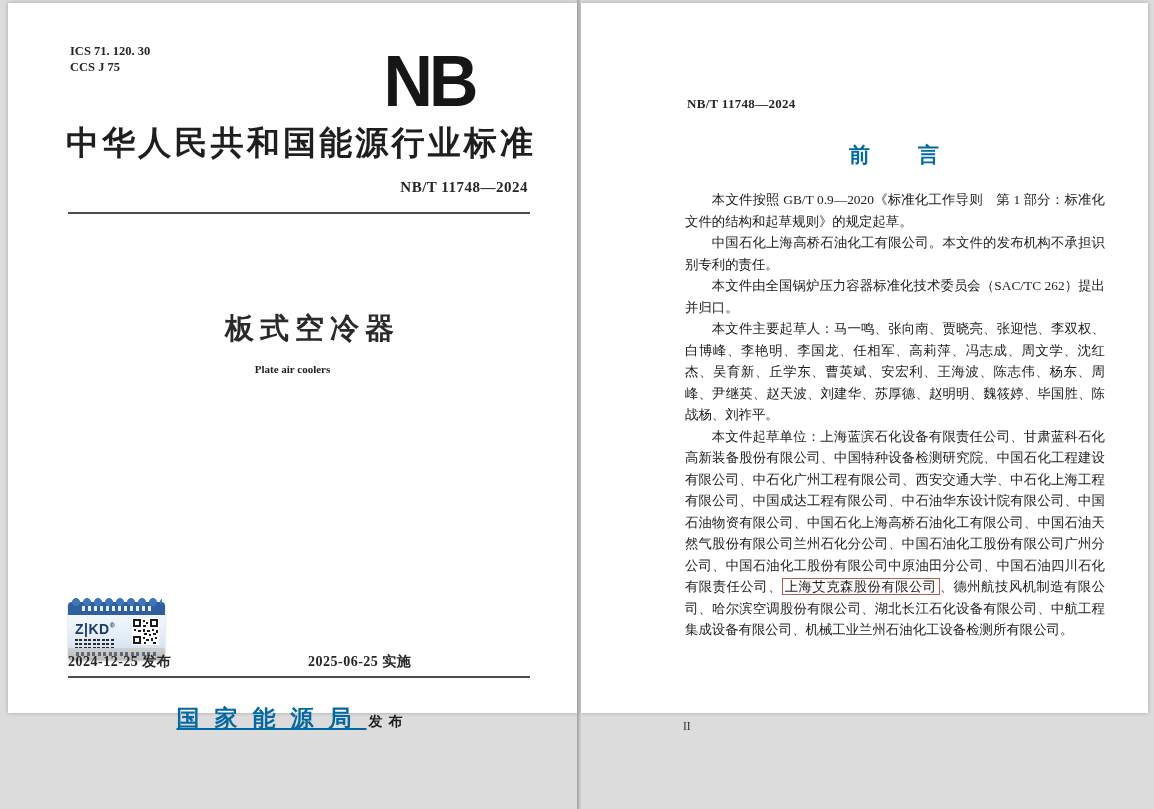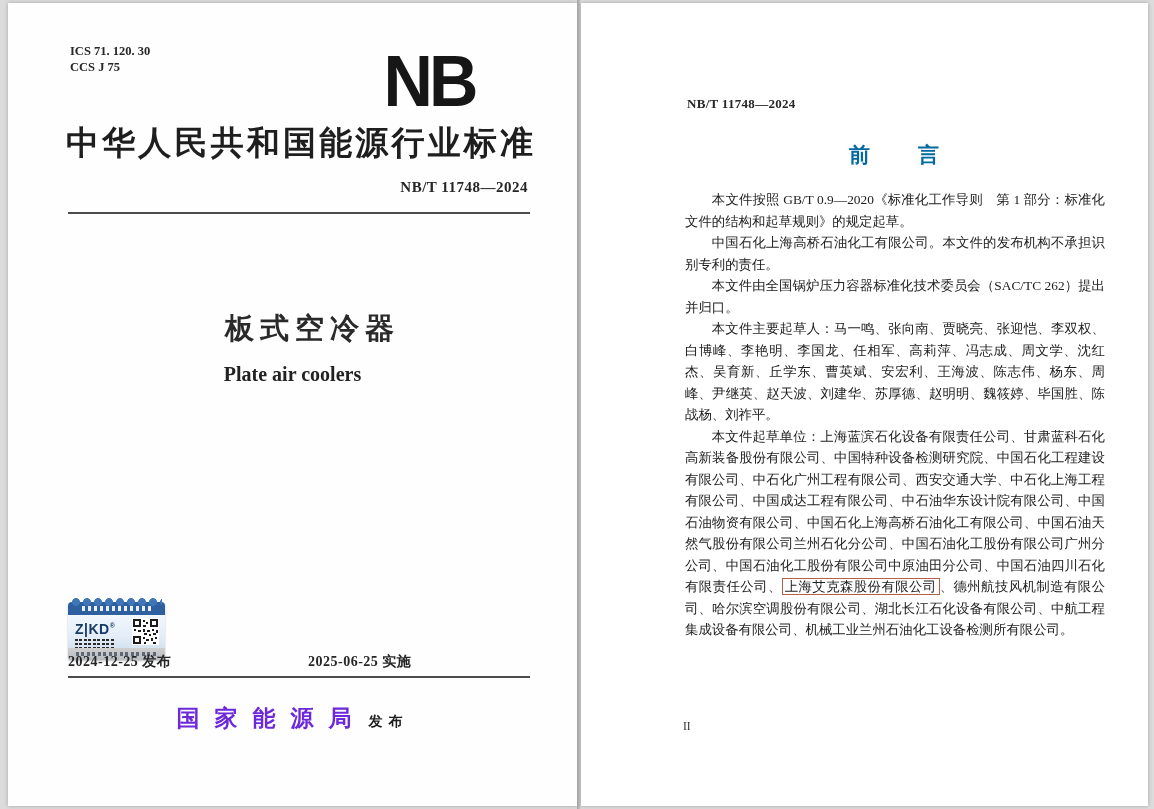--- a/index.html
+++ b/index.html
@@ -6,21 +6,21 @@
   html,body { width:1154px; height:809px; }
   body {
     font-family:"Liberation Serif", serif;
     background:#c9c9c9;
     position:relative;
     overflow:hidden;
     color:#262626;
   }
   #scan { position:absolute; inset:0; background:#dcdcdc; }
 
-  .page { position:absolute; top:3px; height:803px; background:#fefefe; box-shadow:0 0 4px rgba(0,0,0,.25); }
+  .page { position:absolute; top:3px; height:710px; background:#fefefe; box-shadow:0 0 4px rgba(0,0,0,.25); }
   #left-page  { left:8px;  width:569px; }
   #right-page { left:581px; width:567px; background:#fff; }
   #gutter { position:absolute; top:0; left:577px; width:4px; height:809px;
             background:linear-gradient(90deg,#9f9f9f,#d8d8d8); }
 
   
   .ics-block { position:absolute; left:62px; top:40px; font-weight:bold; font-size:12.5px; line-height:16px; }
   .nb-logo { position:absolute; left:356px; top:42px; width:130px; text-align:center;
              font-family:"Liberation Sans", sans-serif; font-weight:900; font-size:72px;
              letter-spacing:-4px; color:#161616; transform:scaleX(.95); line-height:72px; }
@@ -28,27 +28,27 @@
                font-size:33px; font-weight:bold; letter-spacing:1px; white-space:nowrap; color:#1e1e1e; }
   .std-number { position:absolute; left:62px; top:176px; width:458px; text-align:right;
                 font-size:15px; font-weight:bold; letter-spacing:.5px; }
   .h-rule { position:absolute; left:60px; width:462px; height:2px; background:#4c4c4c; }
   #rule-top { top:209px; }
   #rule-bottom { top:673px; }
 
   .title-cn { position:absolute; left:0; top:306px; width:100%; text-align:center;
               font-family:"Liberation Sans", sans-serif; font-weight:600; font-size:29px; letter-spacing:6px; color:#2a2a2a;padding-left:40px; }
   .title-en { position:absolute; left:0; top:360px; width:100%; text-align:center;
-              font-size:20px; font-weight:bold; color:#222; }
+              font-size:11px; font-weight:bold; color:#222; }
 
   .issue-date { position:absolute; left:60px; top:650px; font-size:14px; font-weight:bold; letter-spacing:.5px; }
   .impl-date  { position:absolute; left:300px; top:650px; width:222px; text-align:left; font-size:14px; font-weight:bold; letter-spacing:.5px; }
 
   .issuer-line { position:absolute; left:0; top:700px; width:100%; text-align:center; }
-  .issuer-name { font-size:23px; font-weight:bold; letter-spacing:15px; color:#6d28d9; }
+  .issuer-name { font-size:23px; font-weight:bold; letter-spacing:15px; color:#0369a1;text-decoration:underline; }
   .issuer-pub  { font-size:14px; font-weight:bold; letter-spacing:6px; margin-left:2px; color:#1d1d1d; }
 
   
   .stamp { position:absolute; left:60px; top:599px; width:97px; height:58px; border-radius:3px;
            box-shadow:0 1px 2px rgba(0,0,0,.25); }
   .stamp-top { position:relative; height:13px; background:#2e5f9e; border-radius:4px 4px 0 0; }
   .stamp-top::before { 
     content:""; position:absolute; top:-4px; left:3px; right:3px; height:8px;
     background:radial-gradient(circle at 5px 4px,#3f76b8 3.6px,transparent 4.2px);
     background-size:11px 8px; background-repeat:repeat-x; }

